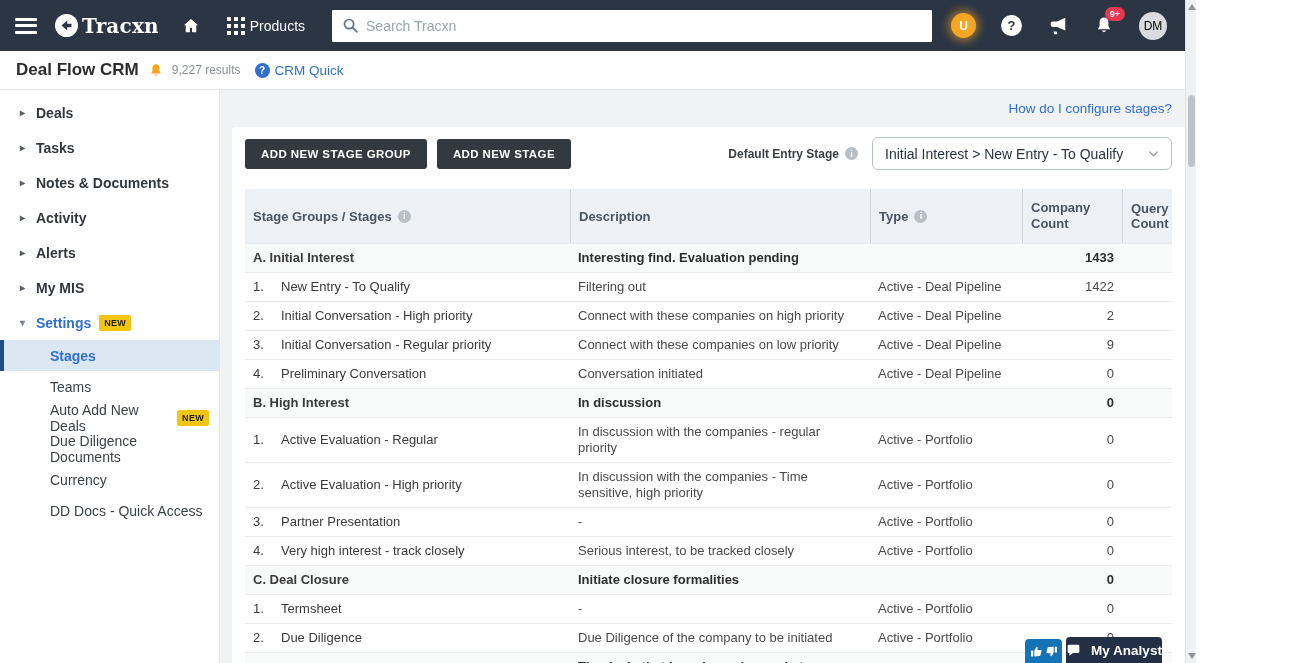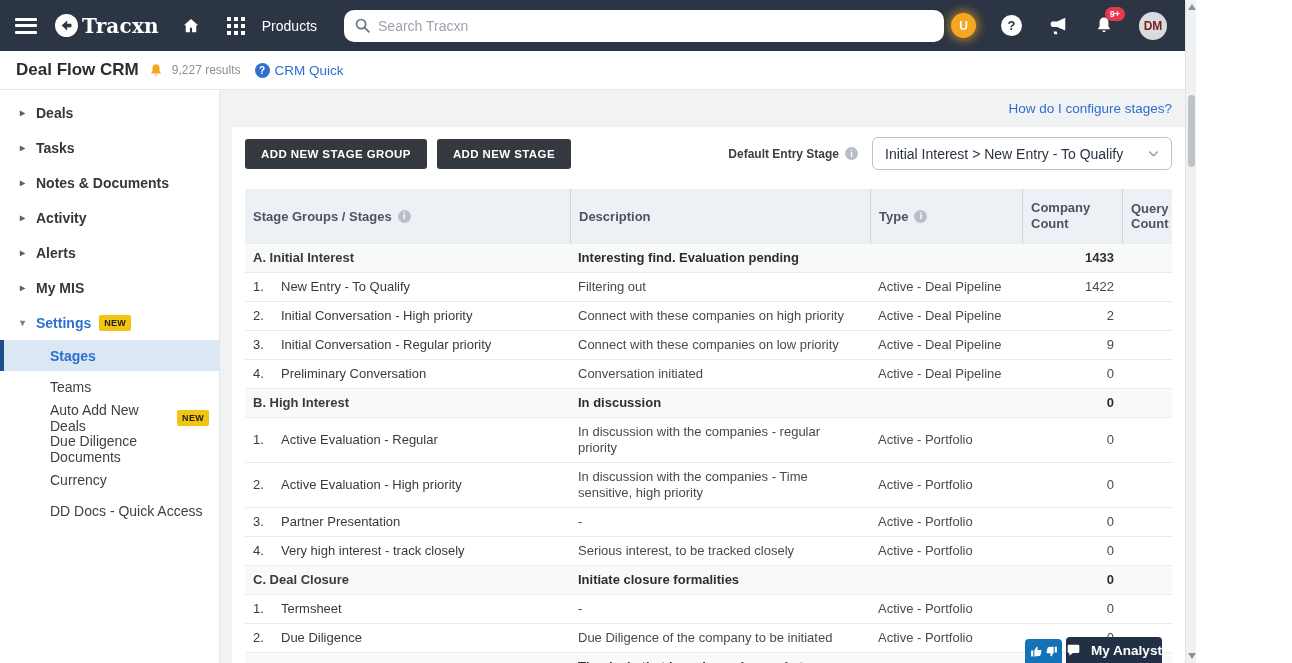--- a/index.html
+++ b/index.html
@@ -9,36 +9,36 @@
 
   
   .navbar { position:absolute; top:0; left:0; right:11px; height:51px; background:#2b3544;
             display:flex; align-items:center; padding:0 18px 0 15px; z-index:10; }
   .hamburger { width:22px; height:16px; display:flex; flex-direction:column; justify-content:space-between; cursor:pointer; }
   .hamburger span { display:block; height:3px; background:#fff; border-radius:1px; }
   .brand { display:flex; align-items:center; margin-left:18px; cursor:pointer; }
   .brand-circle { width:23px; height:23px; border-radius:50%; background:#fff; display:flex; align-items:center; justify-content:center; }
   .brand-text { color:#fff; font-family:"DejaVu Serif", serif; font-weight:bold; font-size:20px; margin-left:4px; letter-spacing:.2px; }
   .nav-home { margin-left:22px; display:flex; align-items:center; cursor:pointer; }
-  .nav-products { margin-left:26px; display:flex; align-items:center; gap:17px; color:#fff; font-size:14px; cursor:pointer; }
+  .nav-products { margin-left:26px; display:flex; align-items:center; gap:5px; color:#fff; font-size:14px; cursor:pointer; }
   .search-wrap { position:relative; margin-left:27px; width:600px; }
-  .search-wrap input { width:100%; height:32px; border:none; border-radius:10px; padding:0 10px 0 34px;
+  .search-wrap input { width:100%; height:32px; border:none; border-radius:1px; padding:0 10px 0 34px;
                        font-size:14px; color:#333; outline:none; font-family:"Liberation Sans",sans-serif; }
   .search-wrap input::placeholder { color:#9aa3ae; }
   .search-icon { position:absolute; left:10px; top:7px; }
   .nav-right { margin-left:auto; display:flex; align-items:center; gap:25px; }
   .avatar-u { width:25px; height:25px; border-radius:50%; background:#f5a623; color:#fff; font-weight:bold;
               font-size:12px; display:flex; align-items:center; justify-content:center;
               box-shadow:0 0 9px 3px rgba(245,166,35,.55); cursor:pointer; }
   .nav-help { width:21px; height:21px; border-radius:50%; background:#fff; color:#2b3544; font-weight:bold;
               font-size:13px; display:flex; align-items:center; justify-content:center; cursor:pointer; }
   .nav-bell { position:relative; cursor:pointer; }
   .bell-badge { position:absolute; top:-8px; right:-11px; background:#e8384f; color:#fff; font-size:9px;
                 font-weight:bold; border-radius:8px; padding:2px 5px; }
-  .avatar-dm { width:28px; height:28px; border-radius:50%; background:#d9dbde; color:#7f1d1d; font-weight:bold;
+  .avatar-dm { width:28px; height:28px; border-radius:50%; background:#d9dbde; color:#000000; font-weight:normal;
                font-size:12px; display:flex; align-items:center; justify-content:center; cursor:pointer; }
   .nav-megaphone { cursor:pointer; display:flex; }
 
   
   .subheader { position:absolute; top:51px; left:0; right:11px; height:39px; background:#fff;
                border-bottom:1px solid #e3e5e8; display:flex; align-items:center; padding:0 16px; z-index:9; }
   .sub-title { font-size:17px; font-weight:bold; color:#2c2c2c; }
   .sub-bell { margin-left:9px; display:flex; }
   .sub-results { margin-left:8px; font-size:12px; color:#8a8f96; }
   .crm-help { margin-left:14px; display:flex; align-items:center; gap:5px; cursor:pointer; }

